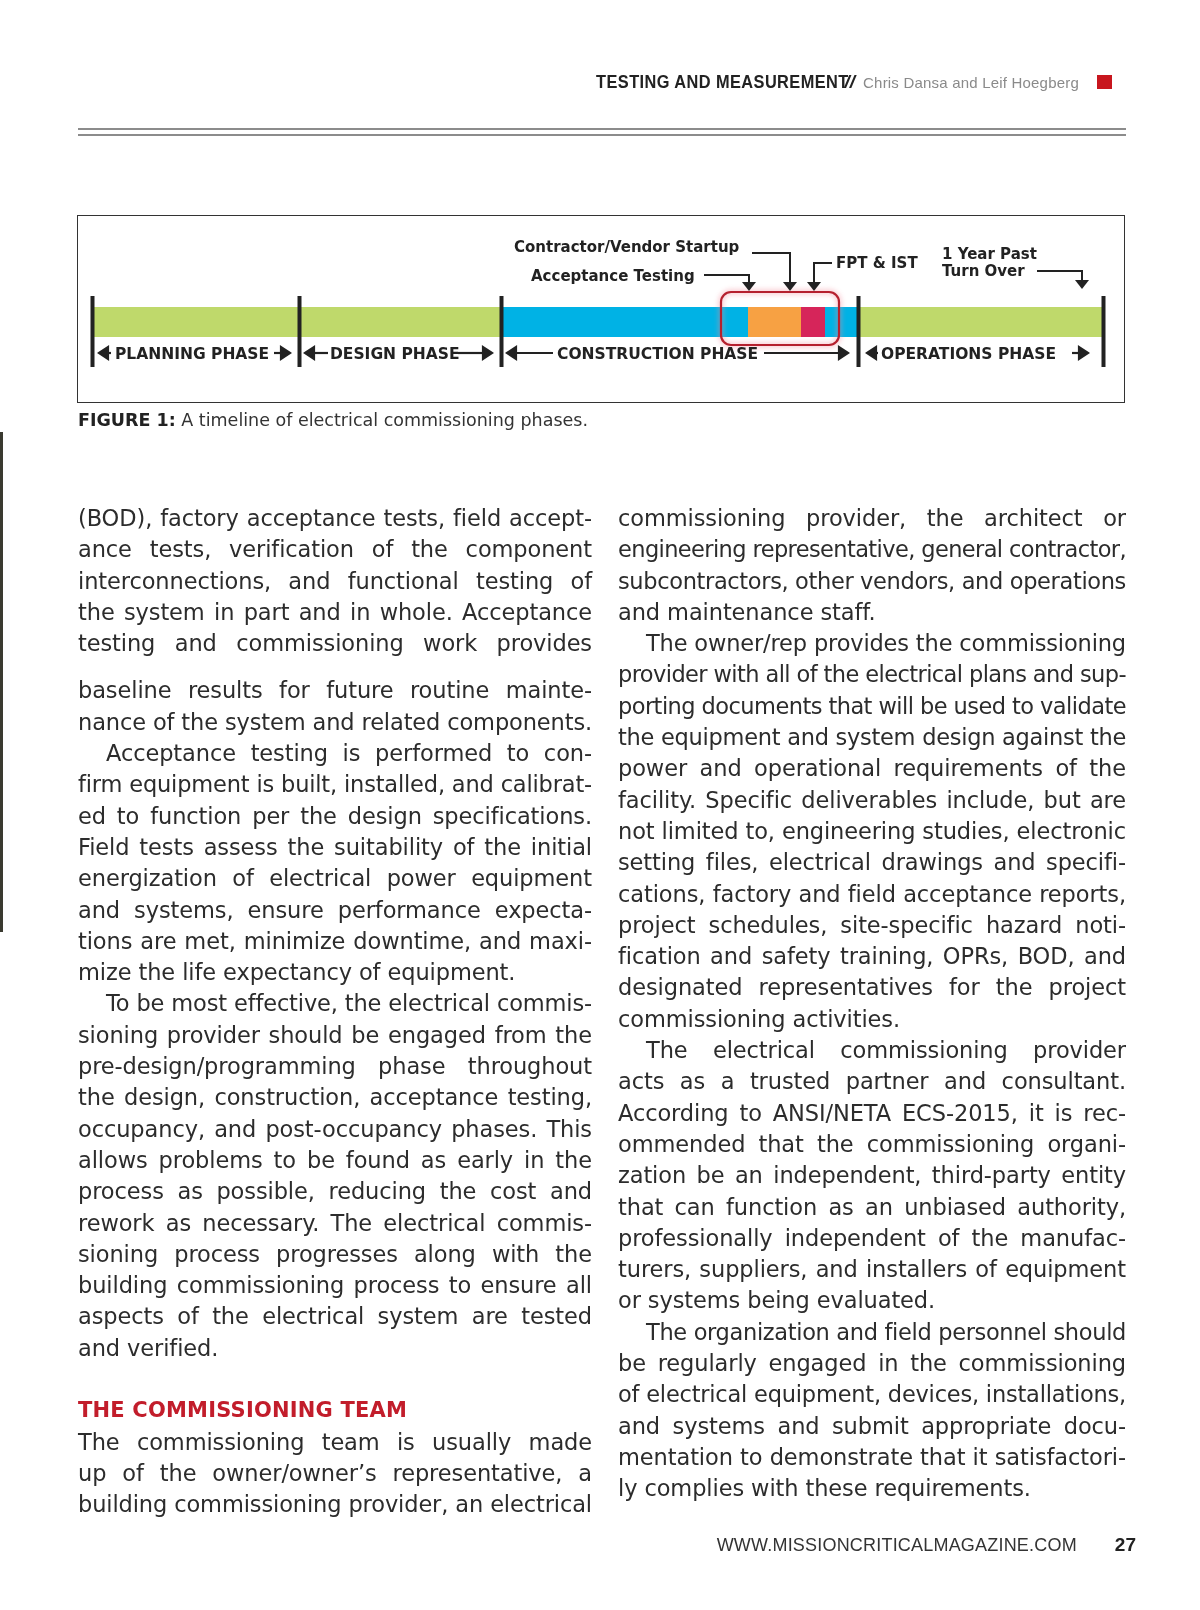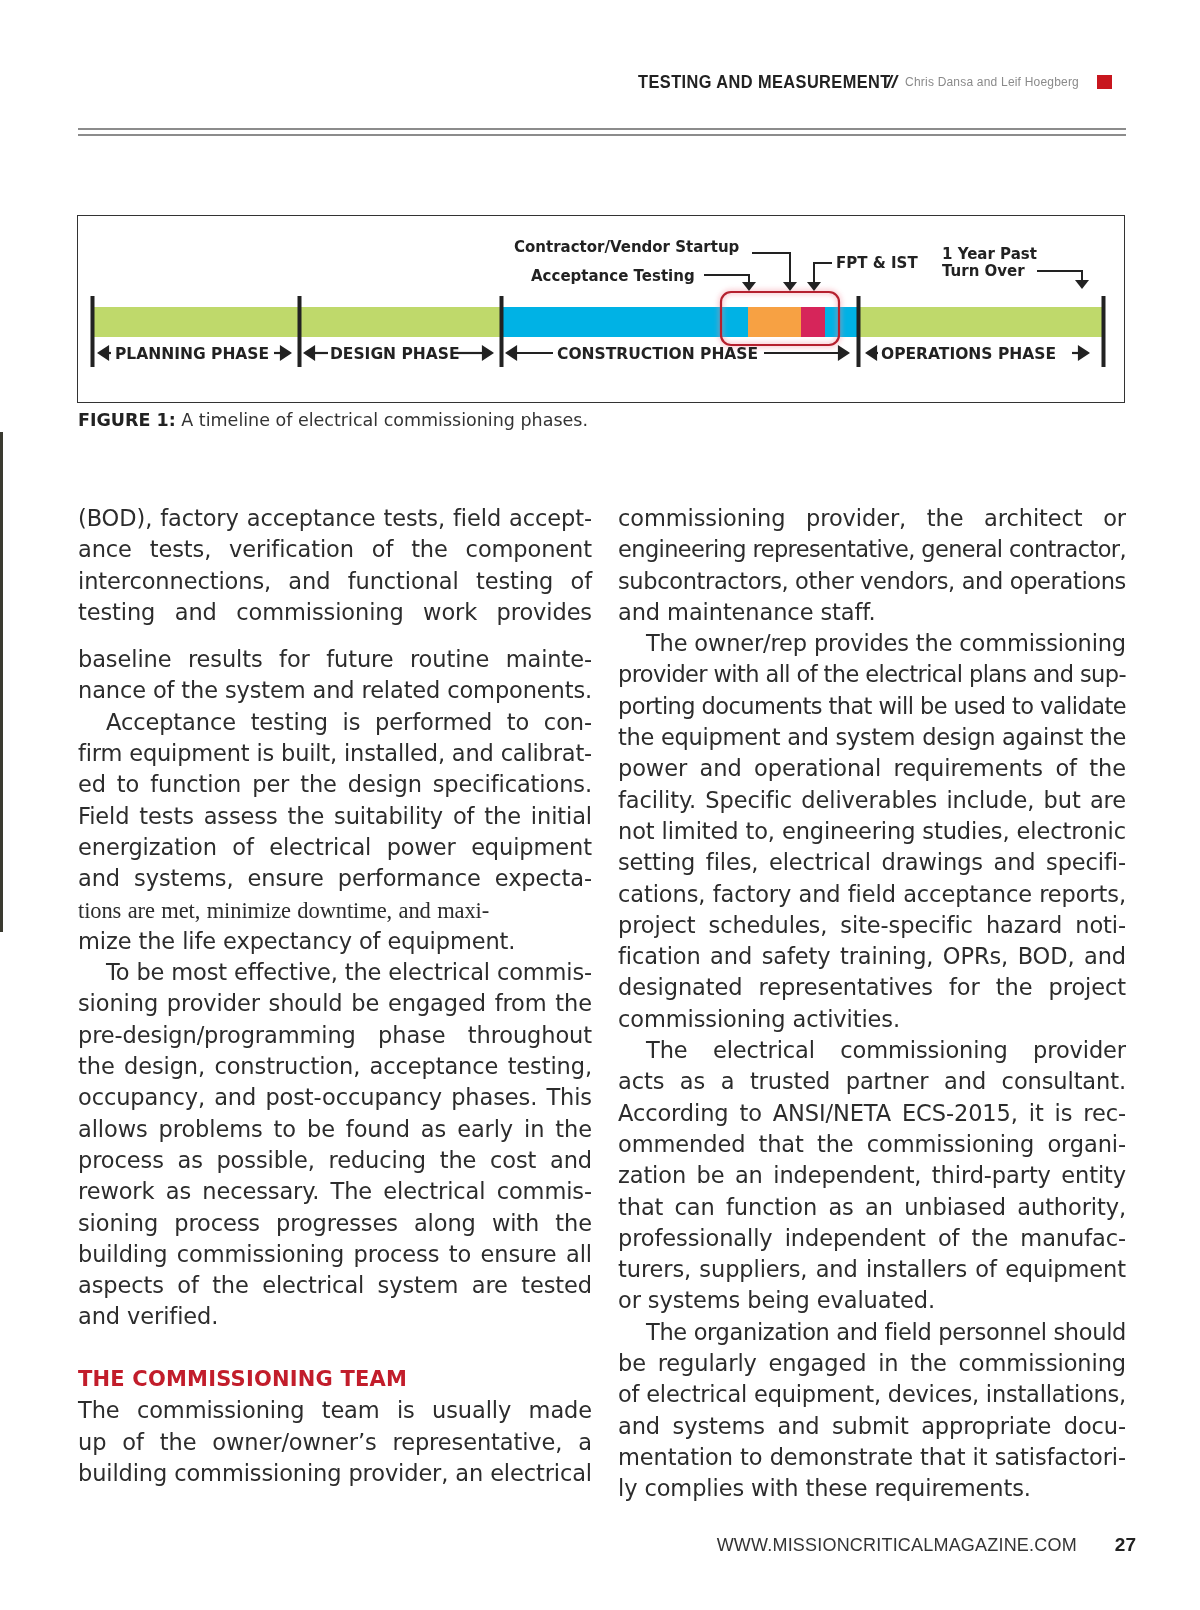--- a/index.html
+++ b/index.html
@@ -4,21 +4,21 @@
 <style>
   * { box-sizing: border-box; margin: 0; padding: 0; }
   html, body { width: 1200px; height: 1610px; background: #ffffff; overflow: hidden; }
   body { position: relative; font-family: "DejaVu Sans", sans-serif; color: #2a2a2a; }
 
   .edge-strip { position: absolute; left: 0; top: 432px; width: 3px; height: 500px; background: #3a3a30; }
 
   .running-head { position: absolute; top: 70px; right: 88px; height: 24px; display: flex; align-items: center; white-space: nowrap; }
   .rh-section { font-family: "Liberation Sans", sans-serif; font-weight: bold; font-size: 19px; letter-spacing: 0.5px; color: #222; transform: scaleX(0.86); transform-origin: right center; margin-right: -14px; }
   .rh-sep { font-family: "Liberation Sans", sans-serif; font-weight: bold; font-style: italic; font-size: 19px; color: #222; margin: 0 8px 0 10px; }
-  .rh-authors { font-family: "Liberation Sans", sans-serif; font-size: 12px; color: #8a8a8a; letter-spacing: 0.2px; }
+  .rh-authors { font-family: "Liberation Sans", sans-serif; font-size: 15px; color: #8a8a8a; letter-spacing: 0.2px; }
   .rh-square { width: 15px; height: 14px; background: #c8161e; margin-left: 18px; }
 
   .rule { position: absolute; left: 78px; width: 1048px; height: 2px; background: #8c8c8c; }
   .rule.r1 { top: 128px; }
   .rule.r2 { top: 134px; height: 1.5px; }
 
   .figure-box { position: absolute; left: 77px; top: 215px; width: 1048px; height: 188px; border: 1.5px solid #333; }
   .fig-svg { position: absolute; left: 0; top: 0; }
   .fig-text { font-family: "DejaVu Sans", sans-serif; font-weight: bold; fill: #222; }
 
@@ -125,30 +125,31 @@
     </g>
   </svg>
 </figure>
 
 <div class="caption"><b>FIGURE 1:</b><span> A timeline of electrical commissioning phases.</span></div>
 
 <div class="col left" id="col-left">
     <span class="line" style="word-spacing: 0.96875px; text-align: left; text-align-last: left;">(BOD), factory acceptance tests, field accept-</span>
     <span class="line" style="word-spacing: 10.8px; text-align: left; text-align-last: left;">ance tests, verification of the component</span>
     <span class="line" style="word-spacing: 10.2344px; text-align: right; text-align-last: left;">interconnections, and functional testing of</span>
+    <span class="line" style="word-spacing: 2.26339px; text-align: left; text-align-last: left;">the system in part and in whole. Acceptance</span>
     <span class="line" style="word-spacing: 12.3867px; text-align: left; text-align-last: left;">testing and commissioning work provides</span>
     <span class="line" style="word-spacing: 9.43125px; text-align: left; text-align-last: left; margin-top: 16px;">baseline results for future routine mainte-</span>
     <span class="line" style="word-spacing: 0px; letter-spacing: -0.127253px; text-align: left; text-align-last: left;">nance of the system and related components.</span>
     <span class="line indent" style="word-spacing: 7.62812px; text-align: left; text-align-last: left;">Acceptance testing is performed to con-</span>
     <span class="line" style="word-spacing: 0px; letter-spacing: -0.173342px; text-align: left; text-align-last: left;">firm equipment is built, installed, and calibrat-</span>
     <span class="line" style="word-spacing: 3.8724px; text-align: left; text-align-last: left;">ed to function per the design specifications.</span>
     <span class="line" style="word-spacing: 2.85938px; text-align: left; text-align-last: left;">Field tests assess the suitability of the initial</span>
     <span class="line" style="word-spacing: 8.37891px; text-align: left; text-align-last: left;">energization of electrical power equipment</span>
     <span class="line" style="word-spacing: 7.01562px; text-align: left; text-align-last: left;">and systems, ensure performance expecta-</span>
-    <span class="line" style="word-spacing: 0.919271px; text-align: right; text-align-last: left; font-family: Liberation Serif, serif;">tions are met, minimize downtime, and maxi-</span>
+    <span class="line" style="word-spacing: 0.919271px; text-align: right; text-align-last: left;">tions are met, minimize downtime, and maxi-</span>
     <span class="line last">mize the life expectancy of equipment.</span>
     <span class="line indent" style="word-spacing: 0px; letter-spacing: -0.142614px; text-align: left; text-align-last: left;">To be most effective, the electrical commis-</span>
     <span class="line" style="word-spacing: 1.71875px; text-align: left; text-align-last: left;">sioning provider should be engaged from the</span>
     <span class="line" style="word-spacing: 15.2344px; text-align: left; text-align-last: left;">pre-design/programming phase throughout</span>
     <span class="line" style="word-spacing: 2.30078px; text-align: left; text-align-last: left;">the design, construction, acceptance testing,</span>
     <span class="line" style="word-spacing: 2.16406px; text-align: left; text-align-last: left;">occupancy, and post-occupancy phases. This</span>
     <span class="line" style="word-spacing: 3.93555px; text-align: left; text-align-last: left;">allows problems to be found as early in the</span>
     <span class="line" style="word-spacing: 6.63281px; text-align: left; text-align-last: left;">process as possible, reducing the cost and</span>
     <span class="line" style="word-spacing: 4.19375px; text-align: left; text-align-last: left;">rework as necessary. The electrical commis-</span>
     <span class="line" style="word-spacing: 9.075px; text-align: left; text-align-last: left;">sioning process progresses along with the</span>

